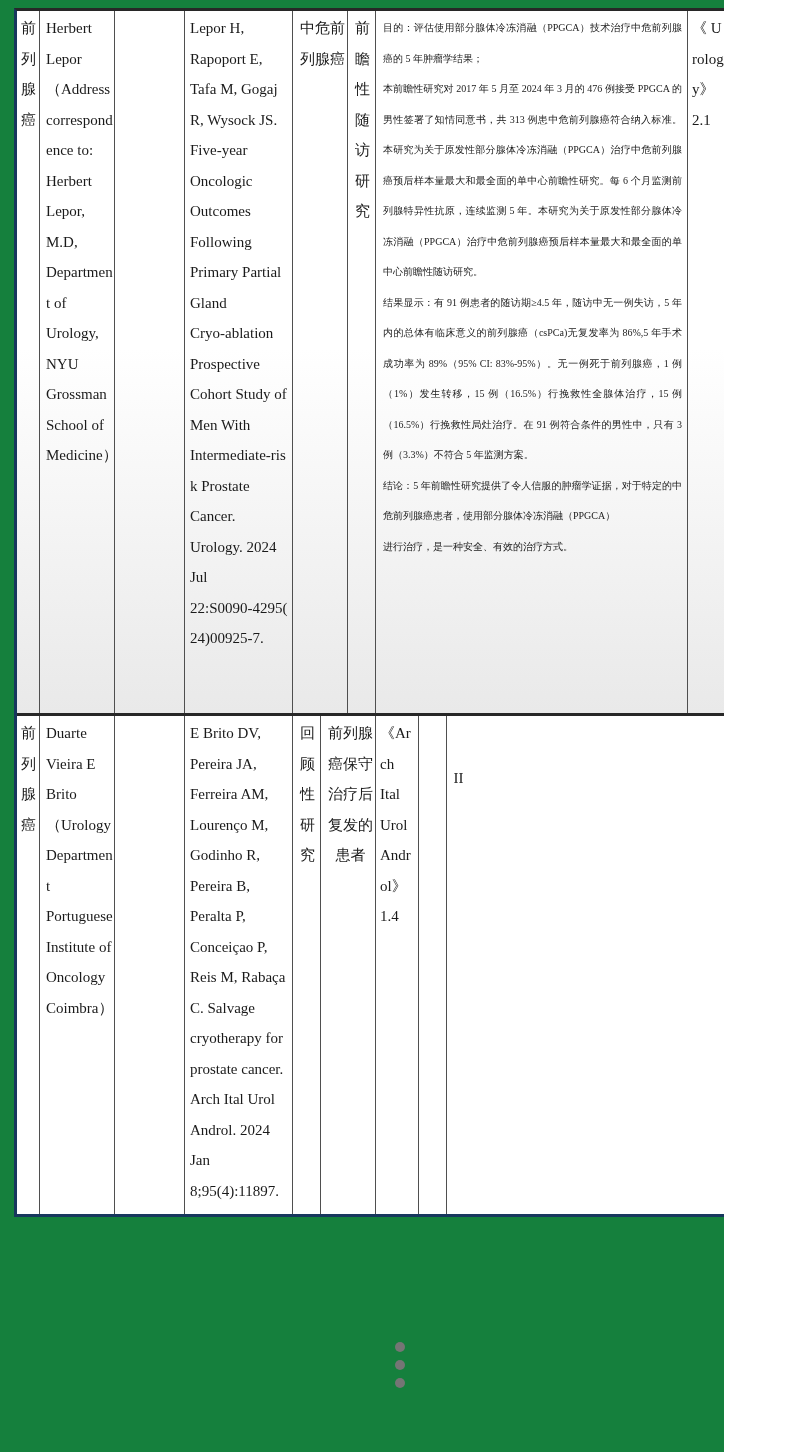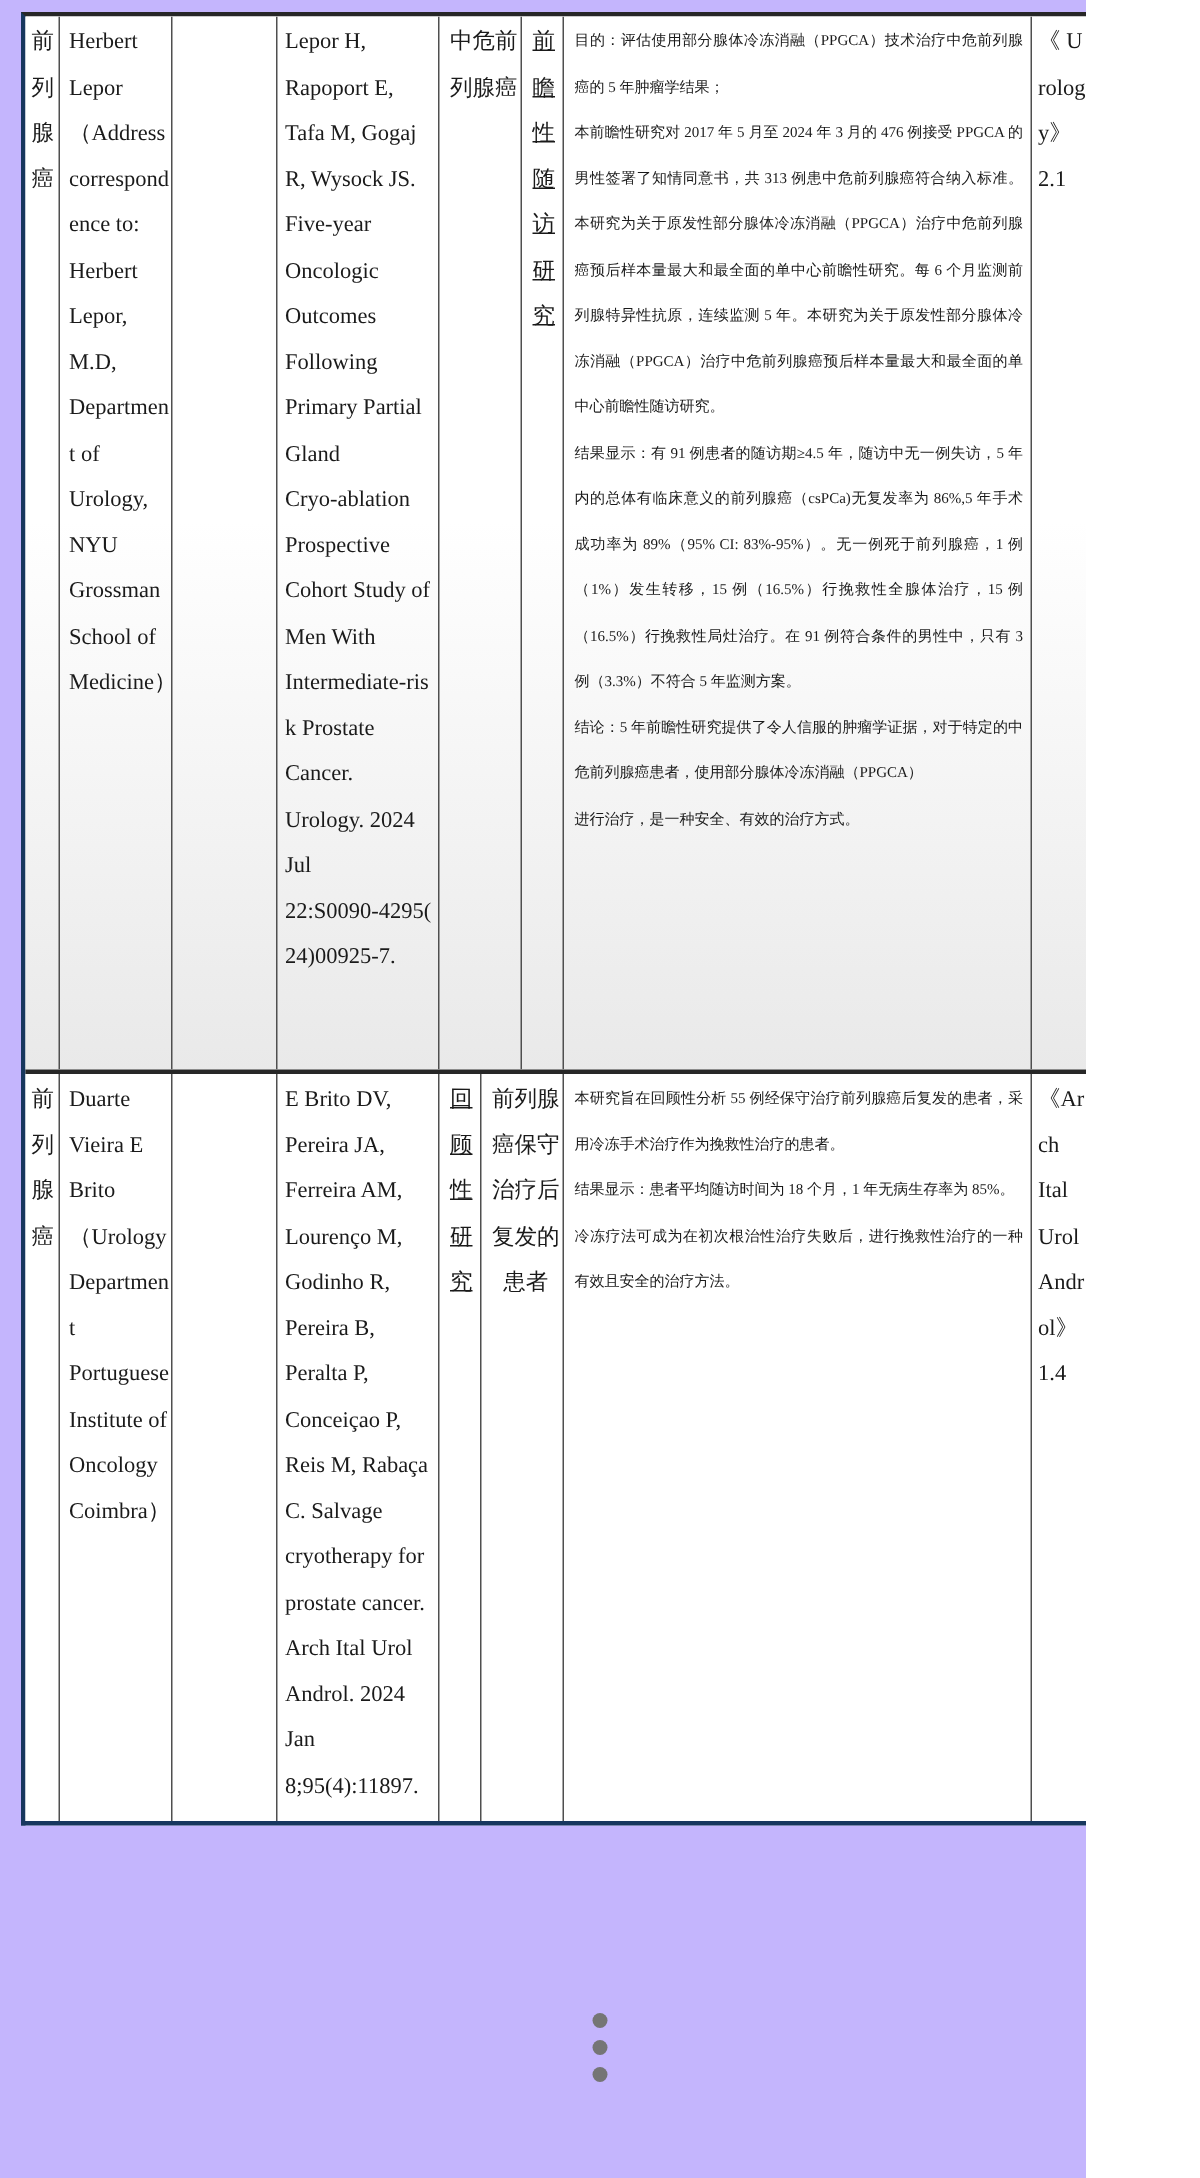--- a/index.html
+++ b/index.html
@@ -1,18 +1,18 @@
 <!DOCTYPE html>
 <html><head>
 <meta charset="utf-8">
 <style>
   * { margin:0; padding:0; box-sizing:border-box; }
   html,body { width:800px; background:#ffffff; }
   body { font-family:"Liberation Serif","DejaVu Serif",serif; color:#1a1a1a; }
-  .page { position:relative; width:724px; height:1452px; background:#c4b5fd; overflow:hidden; }
+  .page { position:relative; width:724px; height:1452px; background:#15803d; overflow:hidden; }
 
   .doc-table {
     position:absolute; left:14px; top:8px; width:771px;
     border-left:3px solid #17375E;
     border-right:3px solid #17375E;
     border-top:3px solid #272727;
     border-bottom:3px solid #17375E;
     background:#ffffff;
   }
   .t-row { display:flex; align-items:stretch; overflow:hidden; }
@@ -25,21 +25,21 @@
     font-size:15px; line-height:30.5px; white-space:pre-line;
     overflow:hidden;
   }
   .cell.last { border-right:none; }
 
   .c1 { width:23px;  padding:2px 0 0 4px; }
   .c2 { width:75px;  padding:2px 2px 0 6px; }
   .c3 { width:70px; }
   .c4 { width:108px; padding:2px 0 0 5px; }
   .c5 { width:55px;  padding:2px 0 0 5px;text-align:center; }
-  .c6 { width:28px;  padding:2px 0 0 7px;text-decoration:underline; }
+  .c6 { width:28px;  padding:2px 0 0 7px; }
   .c7 { width:312px; padding:2px 5px 0 7px; text-align:justify; font-size:10px; }
   .c8 { width:43px;  padding:2px 1px 0 4px; }
   .c9 { width:28px; }
   .c10{ width:23px;  text-align:center; }
   .r1 .c10 { padding-top:192px; }
   .r2 .c10 { padding-top:47px; }
 
   .dots { position:absolute; left:395px; top:1342px; width:10px; }
   .dot { width:10px; height:10px; border-radius:50%; background:#757575; margin-bottom:8px; }
   .dot:last-child { margin-bottom:0; }
@@ -128,23 +128,20 @@
 Reis M, Rabaça
 C. Salvage
 cryotherapy for
 prostate cancer.
 Arch Ital Urol
 Androl. 2024
 Jan
 8;95(4):11897.</div>
       <div class="cell c6">回顾性研究</div>
       <div class="cell c5">前列腺癌保守治疗后复发的患者</div>
-      <div class="cell c7">本研究旨在回顾性分析 55 例经保守治疗前列腺癌后复发的患者，采用冷冻手术治疗作为挽救性治疗的患者。
-结果显示：患者平均随访时间为 18 个月，1 年无病生存率为 85%。
-冷冻疗法可成为在初次根治性治疗失败后，进行挽救性治疗的一种有效且安全的治疗方法。</div>
       <div class="cell c8">《Ar
 ch
 Ital
 Urol
 Andr
 ol》
 1.4</div>
       <div class="cell c9"></div>
       <div class="cell c10 last">II</div>
     </div>

